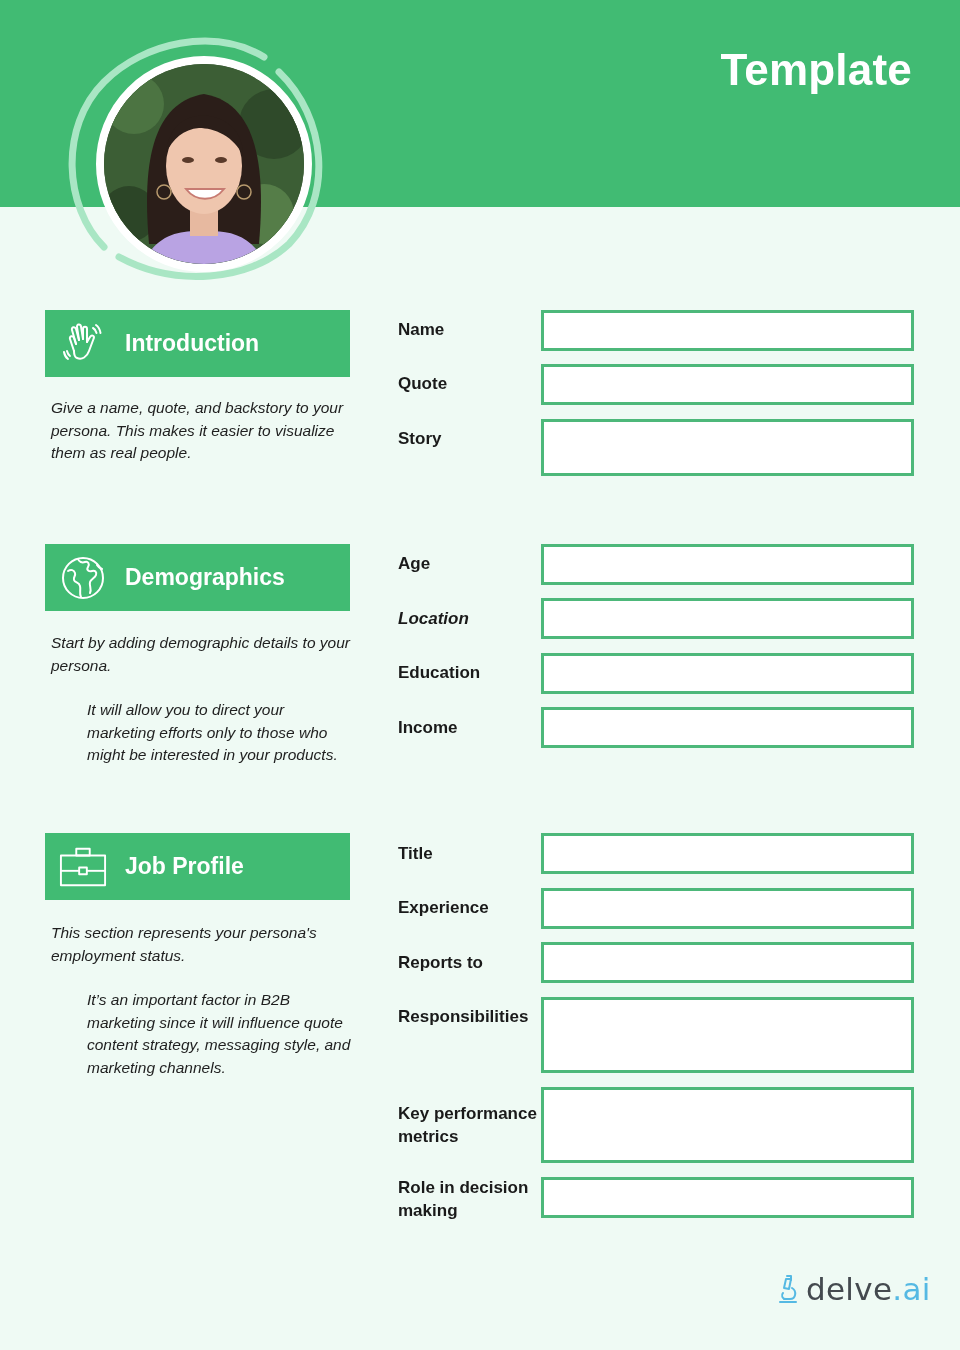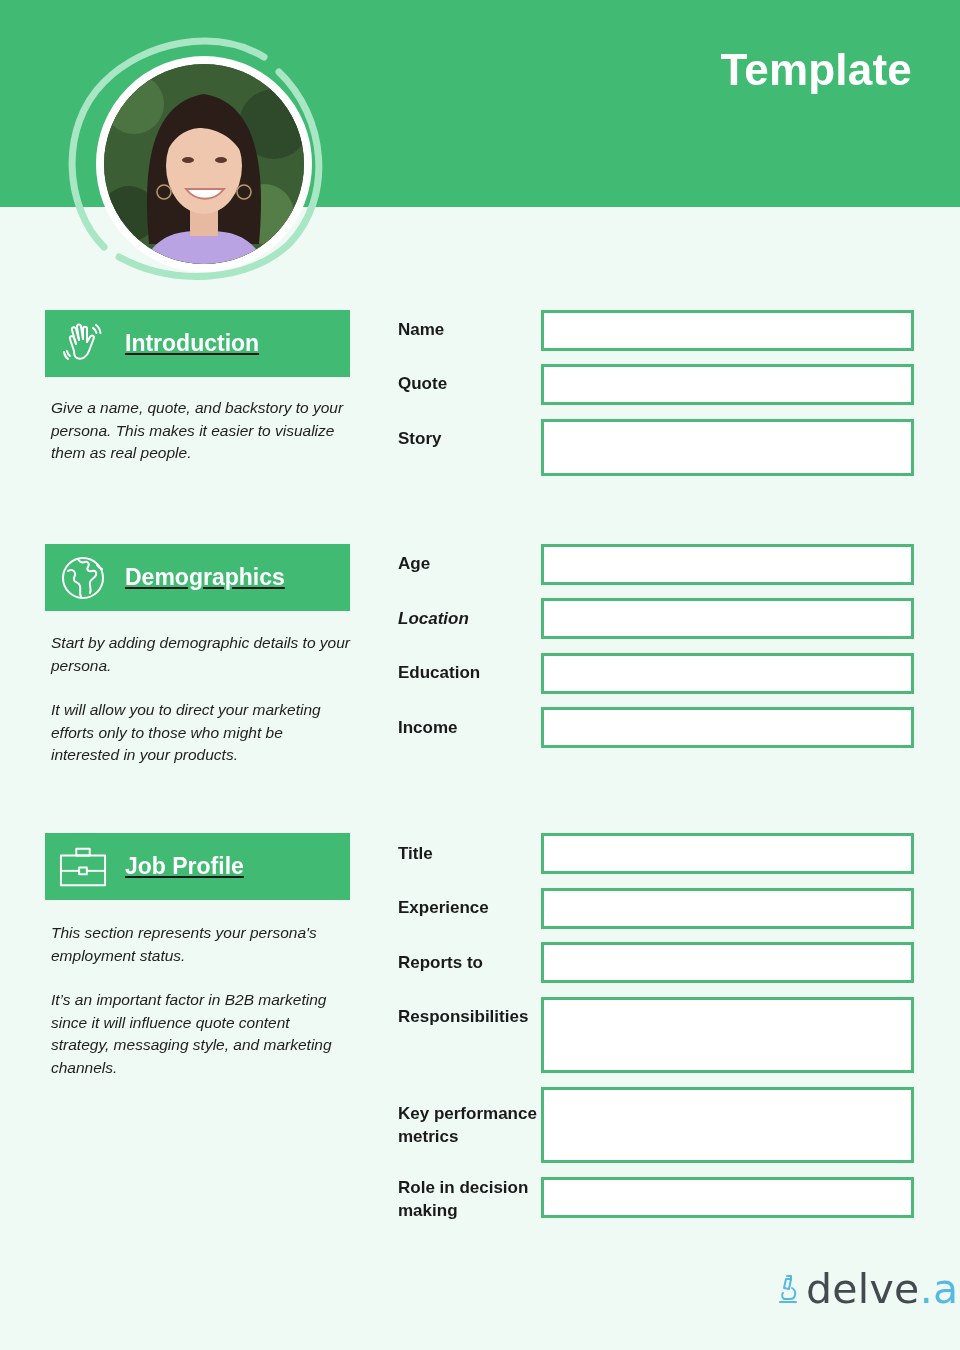--- a/index.html
+++ b/index.html
@@ -26,44 +26,44 @@
   }
   .avatar-wrap svg { position: absolute; left: 0; top: 0; }
   .avatar {
     position: absolute; left: 32px; top: 24px; width: 216px; height: 216px;
     border-radius: 50%; border: 8px solid #ffffff; overflow: hidden;
     background: #35542f;
   }
 
   .section-head {
     position: absolute; left: 45px; width: 305px; height: 67px;
-    background: #41bb73; display: flex; align-items: center; text-decoration: underline;
+    background: #41bb73; display: flex; align-items: center;
   }
   .section-head .icon { width: 48px; height: 48px; margin-left: 14px; margin-right: 18px; display: flex; align-items: center; justify-content: center; }
   .section-head .label { color: #ffffff; font-weight: bold; font-size: 23px; }
   .section-desc {
     position: absolute; left: 51px; width: 300px;
     font-style: italic; font-size: 15.5px; line-height: 22.5px; color: #1f1f1f;
   }
-  .section-desc p + p { margin-top: 22px; }
+  .section-desc p + p { margin-top: 22px; margin-left: 36px; }
 
   .field-label {
     position: absolute; left: 398px; width: 140px;
     font-weight: bold; font-size: 17px; line-height: 23px; color: #1a1a1a;
   }
   .field-box {
     position: absolute; left: 541px; width: 373px;
     background: #ffffff; border: 3px solid #4db87a;
   }
 
   .brand {
     position: absolute; left: 778px; top: 1272px; height: 34px;
     display: flex; align-items: center;
   }
-  .brand .word { font-size: 41px; color: #444a4f; letter-spacing: 0.3px; font-family: "DejaVu Sans", sans-serif; font-weight: normal; }
+  .brand .word { font-size: 31px; color: #444a4f; letter-spacing: 0.3px; font-family: "DejaVu Sans", sans-serif; font-weight: normal; }
   .brand .tld { color: #55b9e3; }
 </style>
 </head>
 <body>
 
 <div class="header-band"></div>
 
 <div class="page-title">
   <div>Template</div>
 </div>

